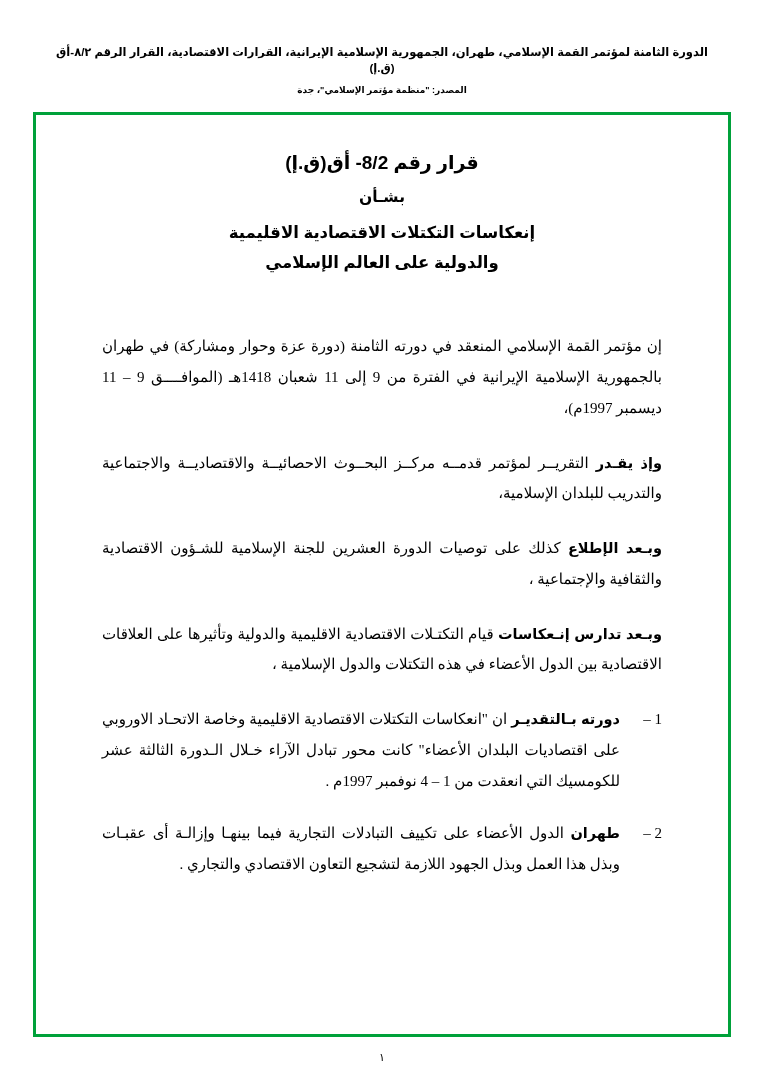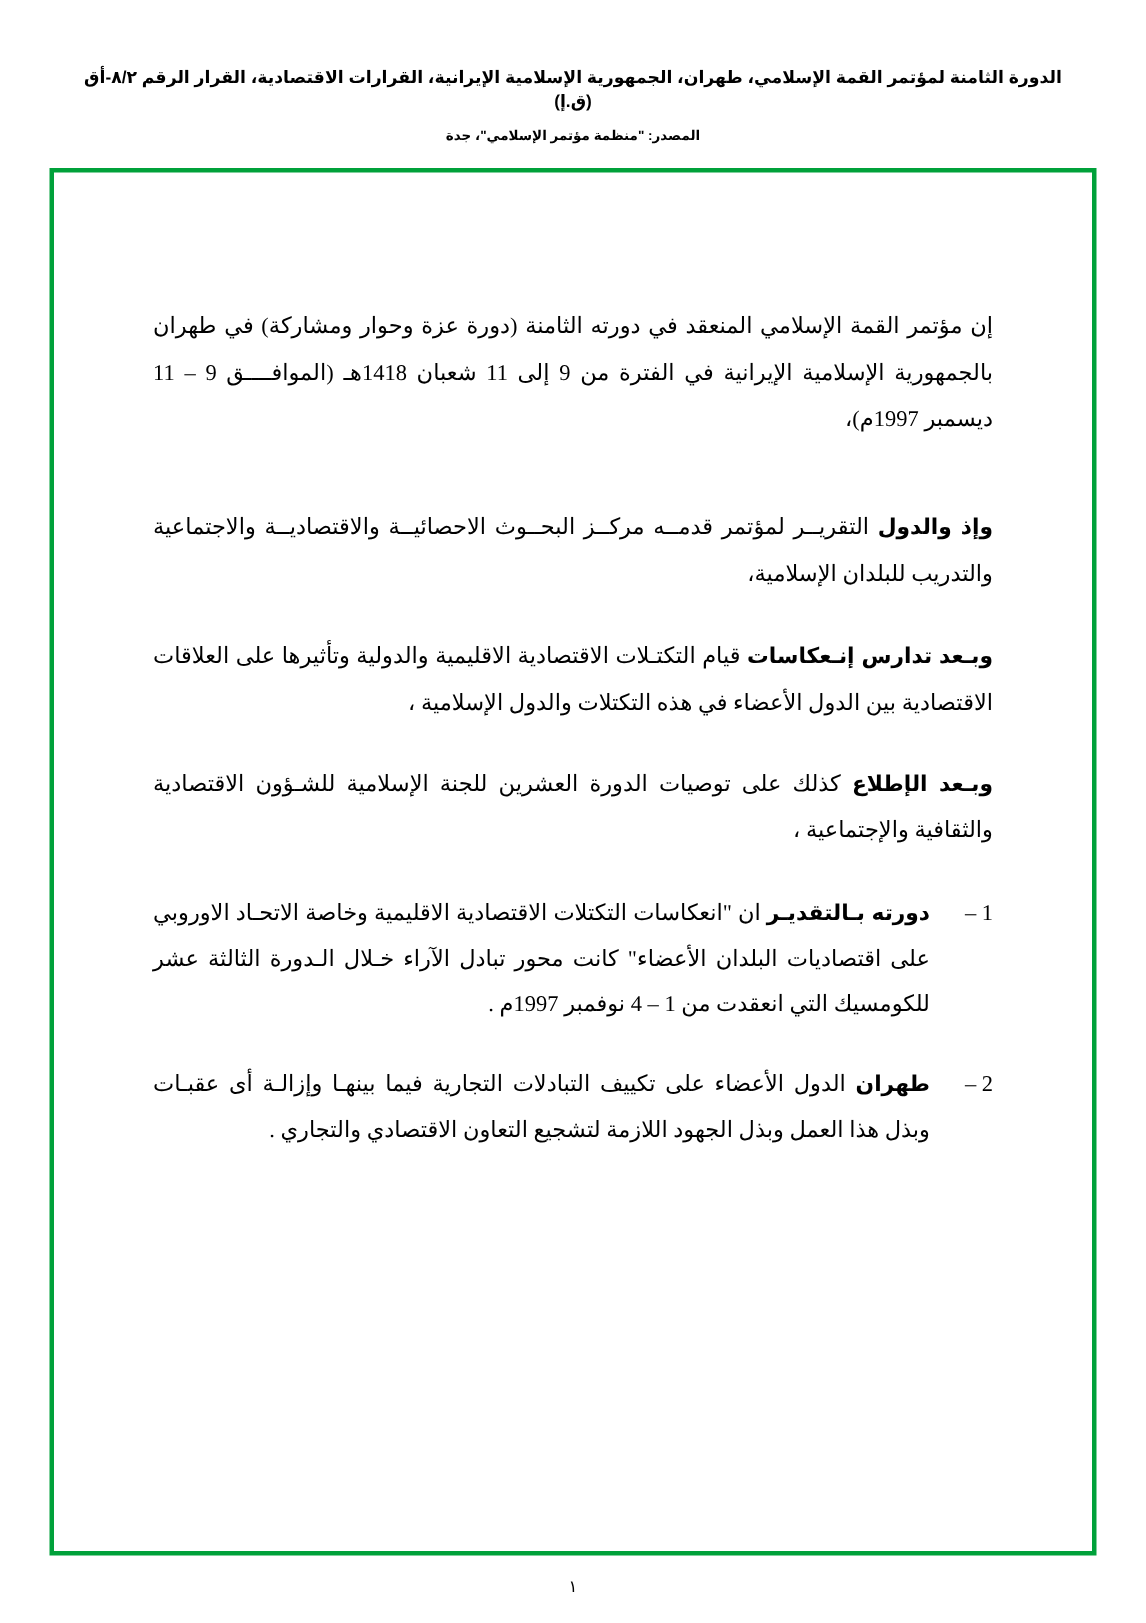--- a/index.html
+++ b/index.html
@@ -93,21 +93,21 @@
     font-size: 15px;
     line-height: 2.05;
     padding: 0 18px;
   }
   .para {
     margin-bottom: 24px;
     text-align: justify;
     text-align-last: right;
   }
   .para.preamble {
-    margin-bottom: 42px;
+    margin-bottom: 24px;
   }
   .lead {
     font-family: "Liberation Sans", "DejaVu Sans", sans-serif;
     font-weight: bold;
     font-size: 14.5px;
     letter-spacing: 0.4px;
   }
   
   .numbered {
     display: flex;
@@ -147,39 +147,45 @@
 <div class="page">
 
   <div class="doc-header">
     <div class="header-line">الدورة الثامنة لمؤتمر القمة الإسلامي، طهران، الجمهورية الإسلامية الإيرانية، القرارات الاقتصادية، القرار الرقم ٨/٢-أق (ق.إ)</div>
     <div class="header-source">المصدر:  "منظمة مؤتمر الإسلامي"، جدة</div>
   </div>
 
   <div class="frame">
     <div class="frame-inner">
 
+      <div class="title-block">
+        <div class="title-main">قرار رقم 8/2- أق(ق.إ)</div>
+        <div class="title-sub">بشـأن</div>
+        <div class="title-subject">إنعكاسات التكتلات الاقتصادية الاقليمية</div>
+        <div class="title-subject" style="margin-top:2px;">والدولية على العالم الإسلامي</div>
+      </div>
 
       <div class="body-block">
 
         <div class="para preamble">إن مؤتمر القمة الإسلامي المنعقد في دورته الثامنة (دورة عزة وحوار ومشاركة) في طهران بالجمهورية الإسلامية الإيرانية في الفترة من 9 إلى 11 شعبان 1418هـ (الموافــــق 9 – 11 ديسمبر 1997م)،</div>
 
 
         <div class="para">
-          <span class="lead">وإذ والدول</span>
+          <span class="lead">وإذ يقـدر</span>
           <span>التقريــر لمؤتمر قدمــه مركــز البحــوث الاحصائيــة والاقتصاديــة والاجتماعية والتدريب للبلدان الإسلامية،</span>
+        </div>
+
+        <div class="para">
+          <span class="lead">وبـعد الإطلاع</span>
+          <span>كذلك على توصيات الدورة العشرين للجنة الإسلامية للشـؤون الاقتصادية والثقافية والإجتماعية ،</span>
         </div>
 
         <div class="para">
           <span class="lead">وبـعد تدارس إنـعكاسات</span>
           <span>قيام التكتـلات الاقتصادية الاقليمية والدولية وتأثيرها على العلاقات الاقتصادية بين الدول الأعضاء في هذه التكتلات والدول الإسلامية ،</span>
-        </div>
-
-        <div class="para">
-          <span class="lead">وبـعد الإطلاع</span>
-          <span>كذلك على توصيات الدورة العشرين للجنة الإسلامية للشـؤون الاقتصادية والثقافية والإجتماعية ،</span>
         </div>
 
         <div class="numbered">
           <div class="num">1 –</div>
           <div class="num-text">
             <span class="lead">دورته بـالتقديـر</span>
             <span>ان "انعكاسات التكتلات الاقتصادية الاقليمية وخاصة الاتحـاد الاوروبي على اقتصاديات البلدان الأعضاء" كانت محور تبادل الآراء خـلال الـدورة الثالثة عشر للكومسيك التي انعقدت من 1 – 4 نوفمبر 1997م .</span>
           </div>
         </div>
 

